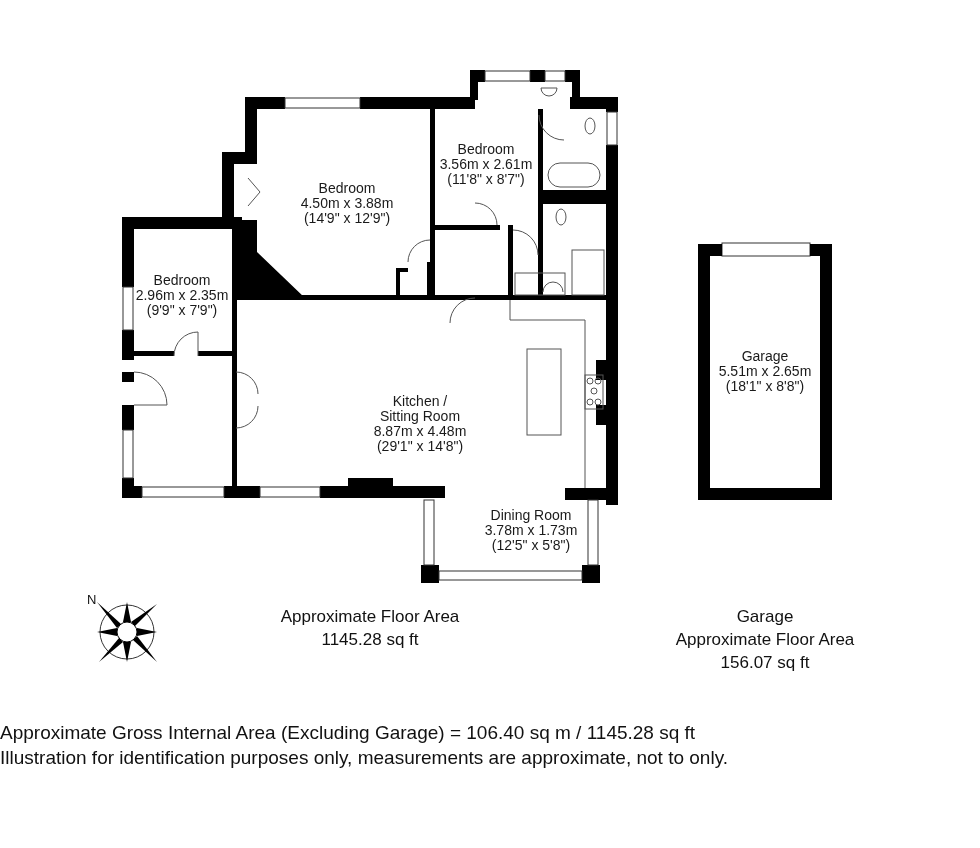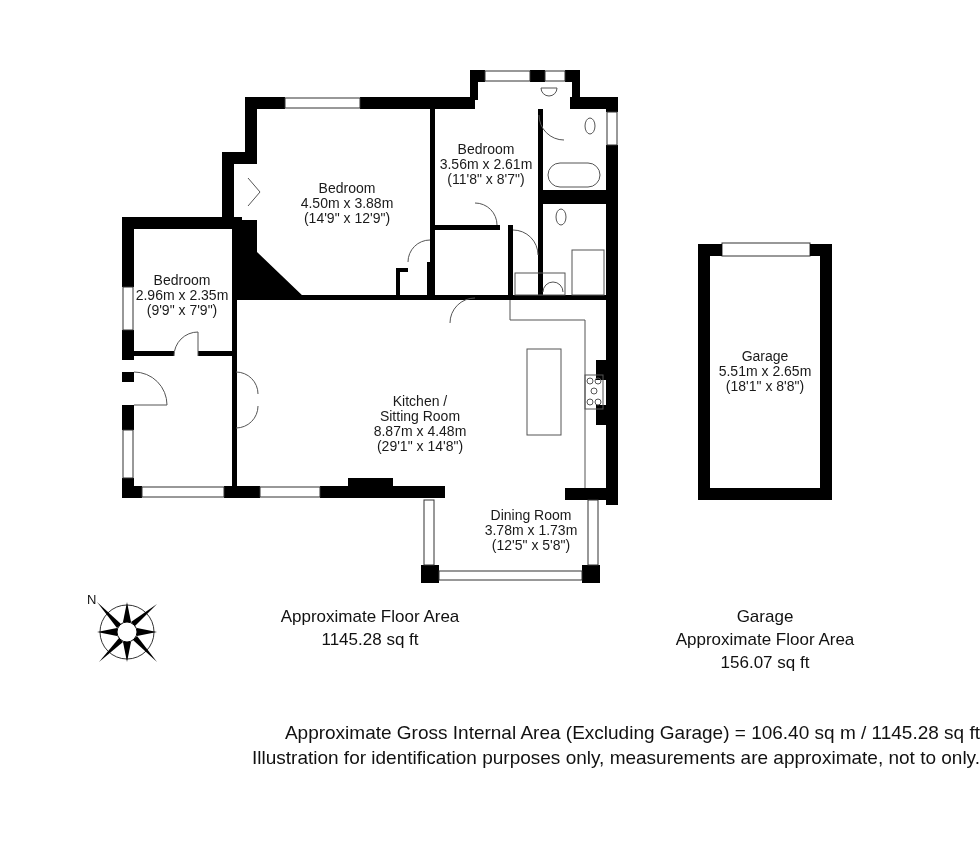--- a/index.html
+++ b/index.html
@@ -2,21 +2,21 @@
 <html><head>
 <meta charset="utf-8">
 <style>
   html, body { margin: 0; padding: 0; background: #ffffff; }
   body { width: 980px; height: 848px; position: relative; overflow: hidden; font-family: "Liberation Sans", sans-serif; color: #111; }
   #plan { position: absolute; left: 0; top: 0; width: 980px; height: 848px; }
   .label { position: absolute; text-align: center; font-size: 14px; line-height: 15px; color: #1a1a1a; white-space: nowrap; transform: translateX(-50%); }
   .label span { display: block; }
   .area-block { position: absolute; text-align: center; font-size: 17px; line-height: 23px; color: #111; transform: translateX(-50%); white-space: nowrap; }
   .area-block span { display: block; }
-  .footer { position: absolute; left: 0; width: 980px; text-align: right; font-size: 19px; line-height: 25px; color: #111; }
+  .footer { position: absolute; left: 0; width: 980px; text-align: left; font-size: 19px; line-height: 25px; color: #111; }
   .footer span { display: block; }
   .north { position: absolute; left: 87px; top: 592px; font-size: 13px; }
 </style>
 </head>
 <body>
 
 <svg id="plan" viewBox="0 0 980 848" xmlns="http://www.w3.org/2000/svg">
   <g fill="#000">
 
     <rect x="245" y="97" width="40" height="12"></rect>

